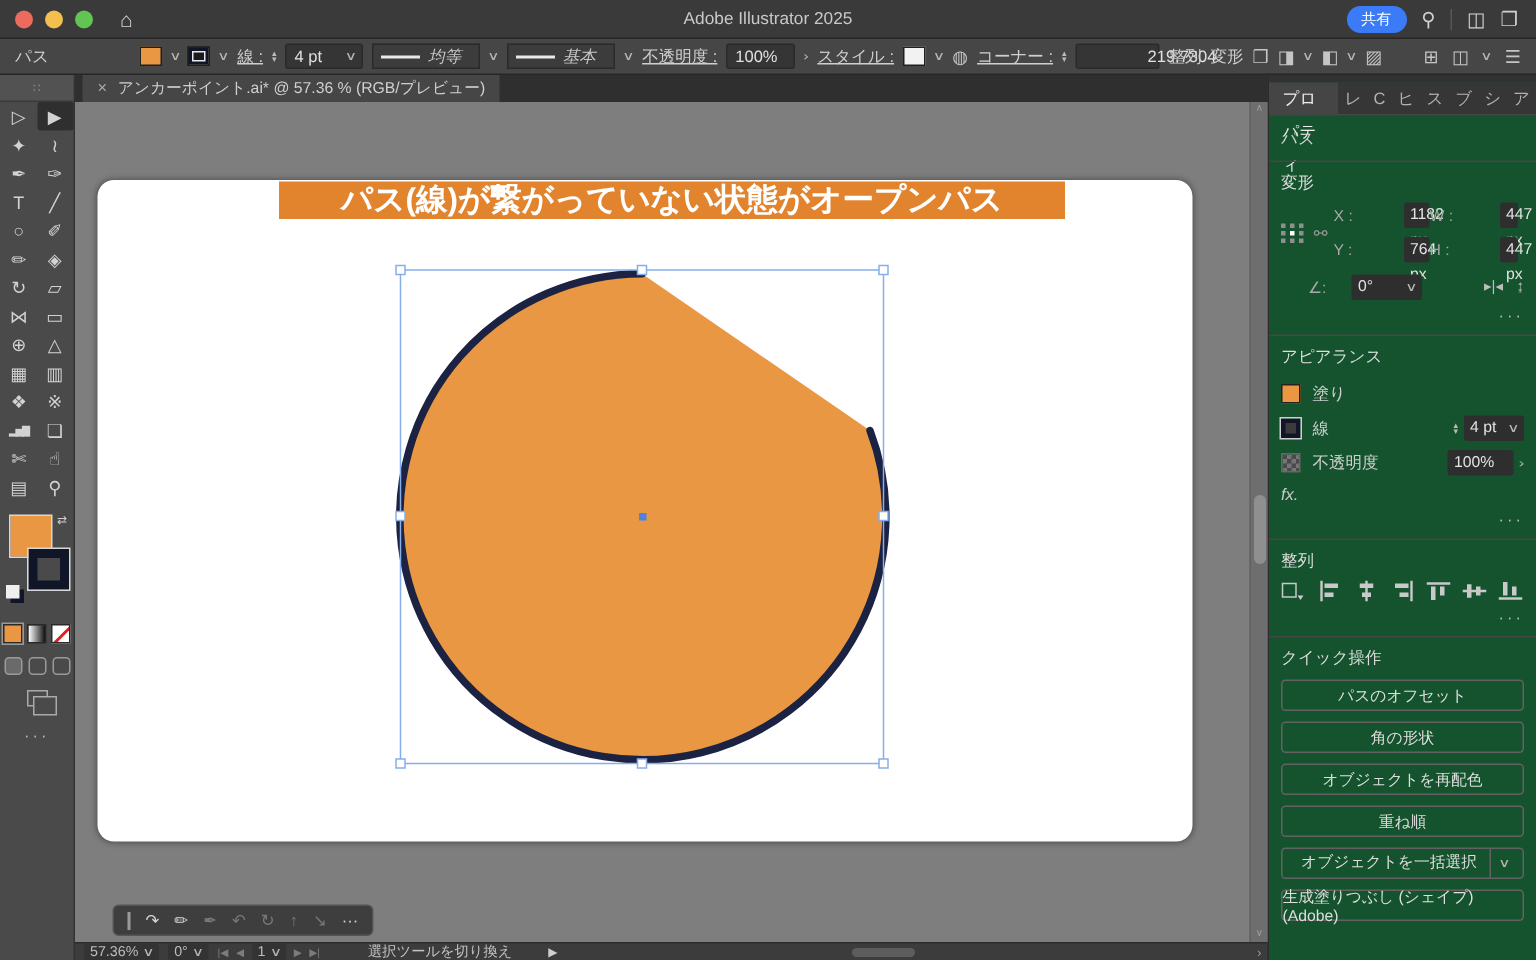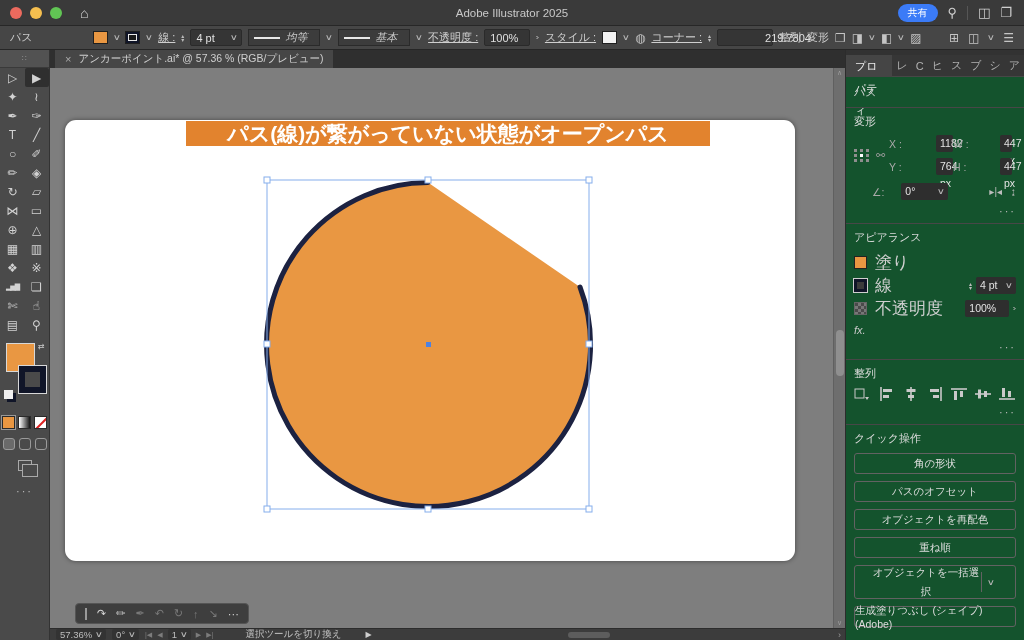--- a/index.html
+++ b/index.html
@@ -122,29 +122,29 @@
   .angle-field { width:47px; margin-left:12px; display:flex; justify-content:space-between; }
   .fliprow { margin-left:auto; display:flex; gap:9px; color:#bdbdbd; font-size:10px; }
   .more { color:#bdbdbd; letter-spacing:2px; text-align:right; margin-top:5px; }
   .ap-row { display:flex; align-items:center; gap:8px; height:23px; }
   .ap-sw-fill { width:13px; height:13px; background:#e99742; border:1px solid #222; }
   .ap-sw-stroke { width:13px; height:13px; border:3px solid #101528; outline:1px solid #cfcfcf; background:#3b3b3b; }
   .ap-sw-op { width:13px; height:13px; border:1px solid #666;
               background-image:linear-gradient(45deg,#777 25%,transparent 25%,transparent 75%,#777 75%),
                                linear-gradient(45deg,#777 25%,#4a4a4a 25%,#4a4a4a 75%,#777 75%);
               background-size:6px 6px; background-position:0 0,3px 3px; }
-  .ap-lbl { color:#cfcfcf; font-size:17px; }
+  .ap-lbl { color:#cfcfcf; font-size:11px; }
   .ap-right { margin-left:auto; display:flex; align-items:center; gap:4px; }
   .fx { color:#c9c9c9; font-style:italic; font-size:11px; margin-top:4px; }
   .alignrow { display:flex; align-items:center; gap:8px; margin-top:3px; }
   .alico { display:flex; align-items:center; }
   .alico svg { display:block; }
   .qbtn { height:21px; border:1px solid #626262; border-radius:3px; margin-top:7px;
           display:flex; align-items:center; justify-content:center; color:#dedede; font-size:10.5px; }
-  .qbtn-split { display:flex; padding:16px;justify-content:flex-end; }
+  .qbtn-split { display:flex; padding:4px;justify-content:flex-end; }
   .qbtn-split .qlabel { flex:1; text-align:center; line-height:19px; }
   .qbtn-split .qchev { width:18px; border-left:1px solid #626262; text-align:center; line-height:19px; }
 
   
   .statusbar { height:12px; background:#3c3c3c; border-top:1px solid #2c2c2c; display:flex;
                align-items:center; gap:6px; padding:0 4px 0 6px; font-size:9.5px; color:#bcbcbc; }
   .sb-field { display:flex; align-items:center; gap:4px; background:#333; border-radius:2px;
               height:11px; padding:0 4px; }
   .sb-dim { color:#7c7c7c; font-size:7px; }
   .sb-nav { display:flex; align-items:center; gap:5px; }
@@ -561,22 +561,22 @@
                 <rect x="9" y="4" width="3" height="6" fill="#c9c9c9"></rect>
               </svg>
           </span>
         </div>
         <div class="more">···</div>
       </div>
       <div class="pdiv"></div>
 
       <div class="psec">
         <div class="psec-h">クイック操作</div>
+        <div class="qbtn">パスのオフセット</div>
         <div class="qbtn">角の形状</div>
-        <div class="qbtn">パスのオフセット</div>
         <div class="qbtn">オブジェクトを再配色</div>
         <div class="qbtn">重ね順</div>
         <div class="qbtn qbtn-split">
           <span class="qlabel">オブジェクトを一括選択</span>
           <span class="qchev"><span class="chev">∨</span></span>
         </div>
         <div class="qbtn">生成塗りつぶし (シェイプ) (Adobe)</div>
       </div>
     </div>
   </div>

